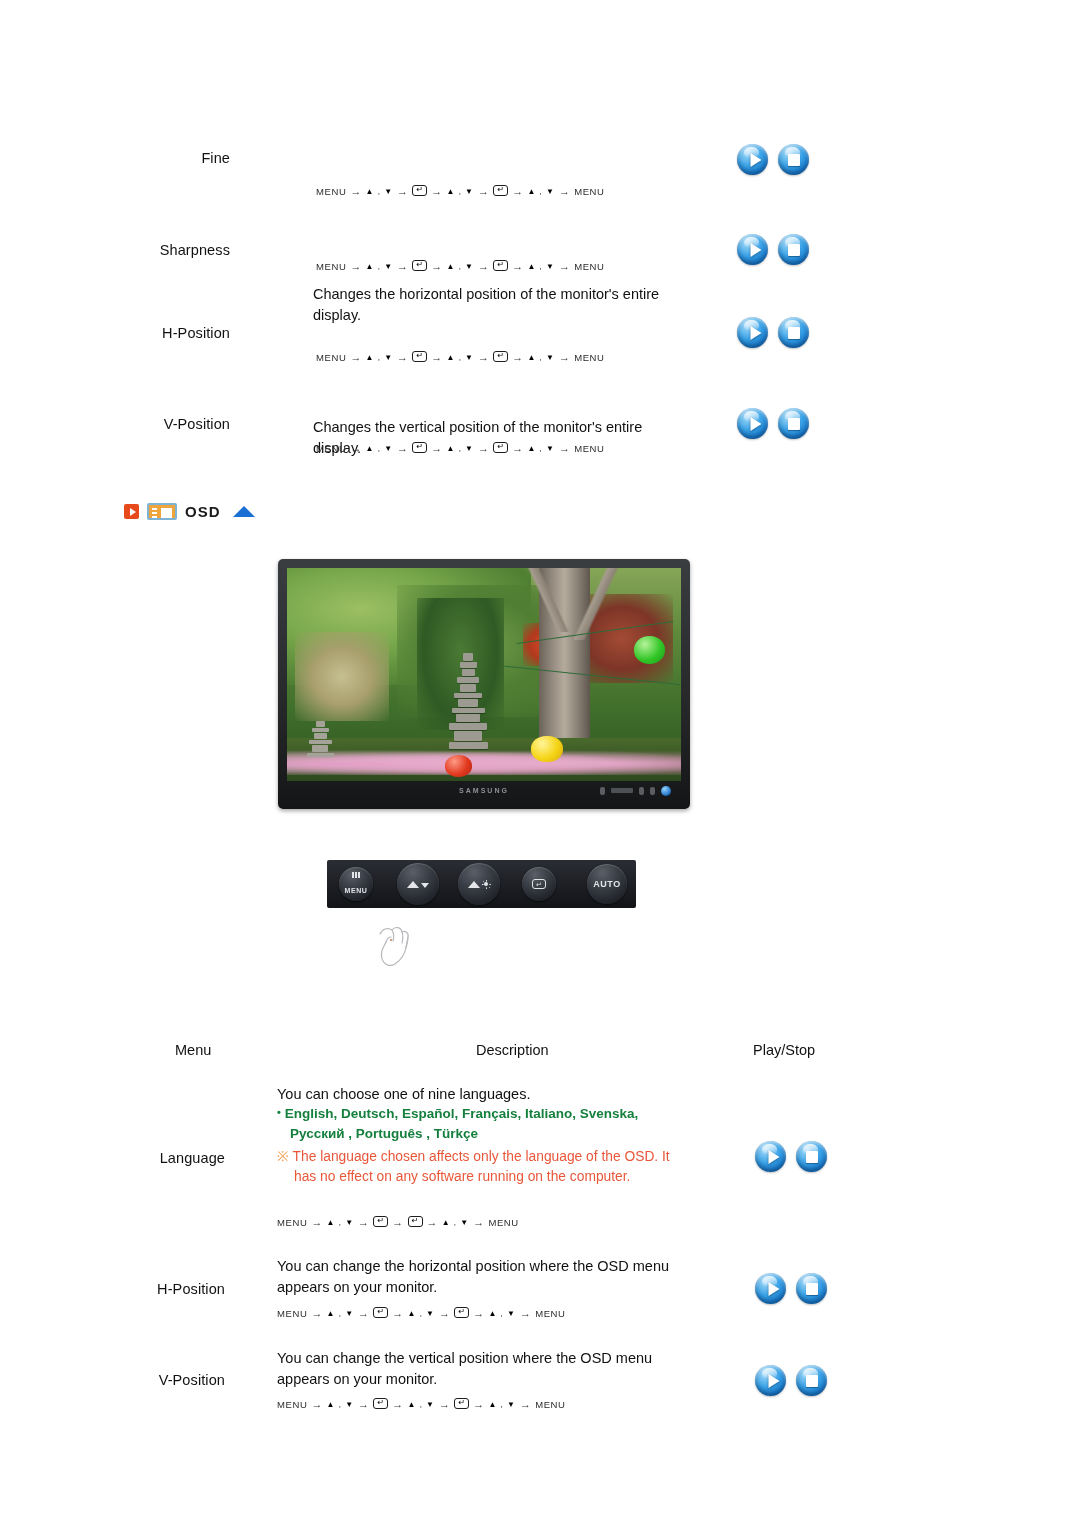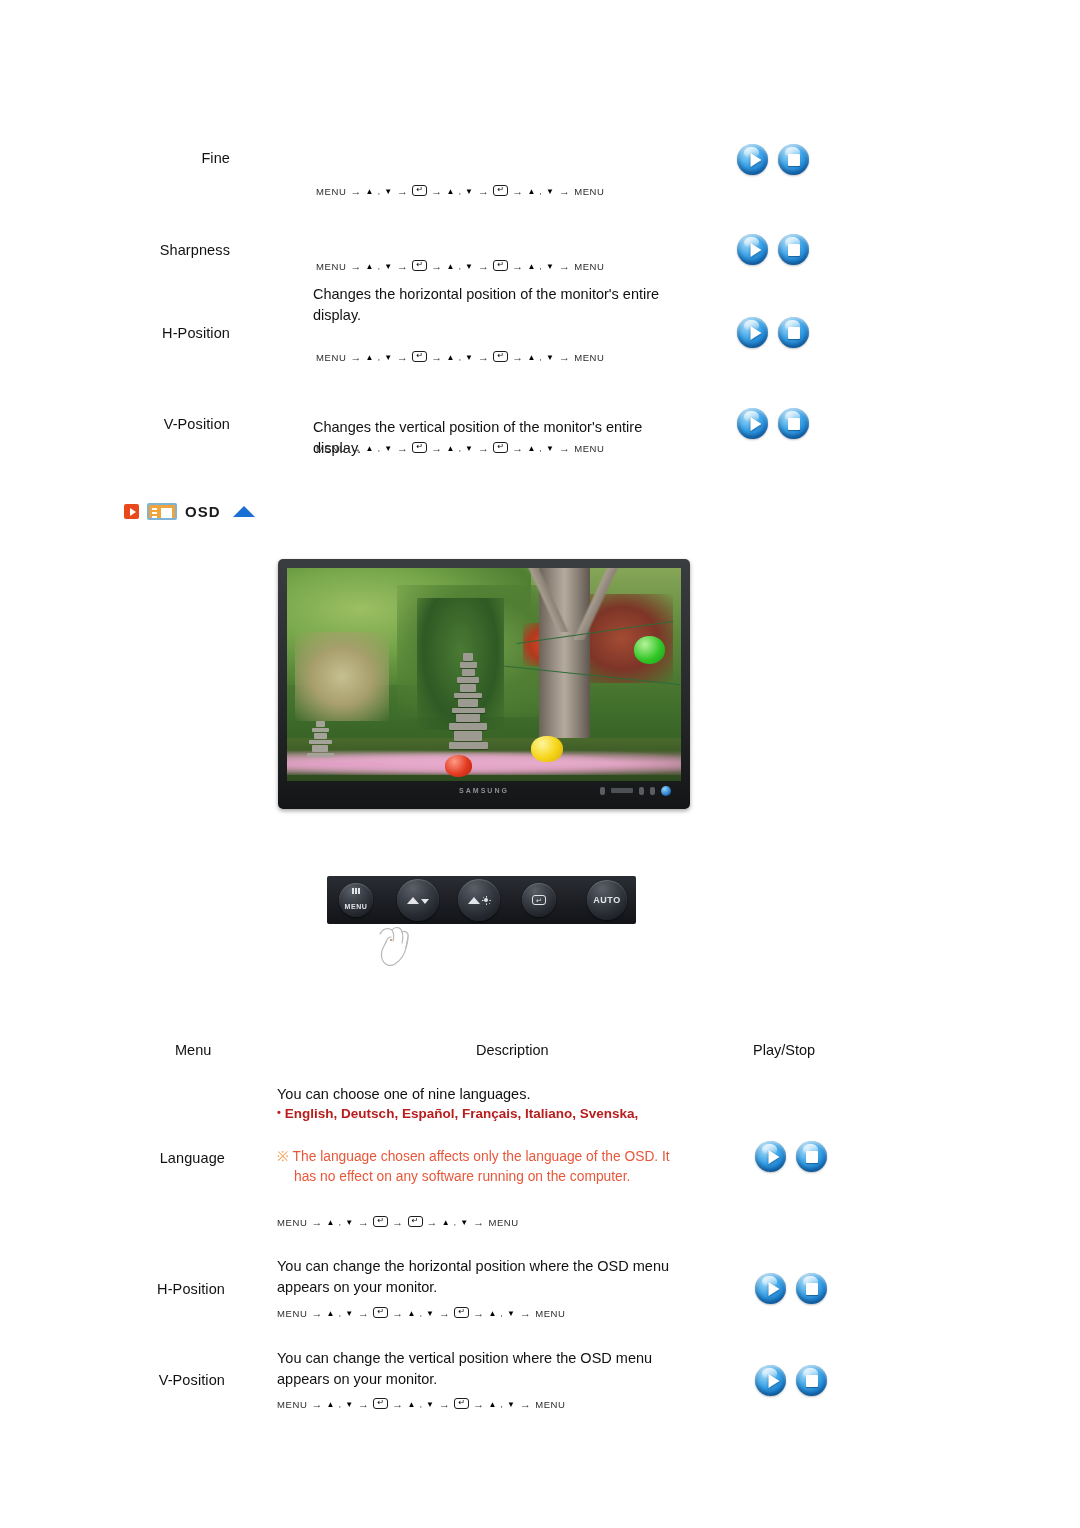--- a/index.html
+++ b/index.html
@@ -233,21 +233,21 @@
                  background:radial-gradient(circle at 35% 30%, #ff9a86, #e23a20 55%, #b32411); }
   .wire { position:absolute; height:1px; background:#2e6b3a; }
 
   
   .btnstrip {
     position: absolute;
     left: 327px; top: 860px;
     width: 309px; height: 48px;
     background: linear-gradient(to bottom,#2a2d33 0%,#1b1d22 60%,#121418 100%);
     border-radius: 2px;
-    display: flex; align-items: center; margin-top: 16px;
+    display: flex; align-items: center;
   }
   .kbtn {
     position: absolute;
     border-radius: 50%;
     background: radial-gradient(circle at 38% 22%, #5a5f68 0%, #3a3e46 38%, #23262c 72%, #15171b 100%);
     box-shadow: inset 0 1px 1px rgba(255,255,255,.18), 0 1px 2px rgba(0,0,0,.6);
     display: flex; align-items: center; justify-content: center;
     color: #e9eaec;
   }
   .kbtn .lbl { font-size: 7px; font-weight: 700; letter-spacing: .6px; color:#e3e5e8; }
@@ -282,21 +282,21 @@
     font-size: 14.5px;
     color:#111;
   }
 
   
   .langlist {
     position:absolute;
     font-size: 13.5px;
     font-weight: 700;
     line-height: 1.45;
-    color:#b91c1c;
+    color:#15803d;
     width: 440px;
   }
   .langlist .bullet { font-size:11px; margin-right:4px; vertical-align:2px; }
   .note {
     position:absolute;
     font-size: 13.8px;
     line-height:1.42;
     color:#e8573a;
     width: 432px;
   }
@@ -534,20 +534,21 @@
   <div class="th" style="left:753px; top:1042px;">Play/Stop</div>
 
   <div class="menu-label" style="left:115px; top:1150px; width:110px;">Language</div>
   <div class="desc" style="left:277px; top:1084px; width:440px;">
     <p>You can choose one of nine languages.</p>
   </div>
   <div class="langlist" style="left:277px; top:1104px;">
     <div>
       <span class="bullet">•</span><span>English, Deutsch, Español, Français,  Italiano, Svenska,</span>
     </div>
+    <div style="padding-left:13px;">Русский , Português , Türkçe</div>
   </div>
   <div class="note" style="left:277px; top:1147px;">
     <span class="mk">※</span><span class="txt">The language chosen affects only the language of the OSD. It</span>
     <div style="padding-left:17px;">has no effect on any software running on the computer.</div>
   </div>
   <div class="path" style="left:277px; top:1216px;">
     <span class="w">MENU</span>
     <span class="arw">→</span>
     <span class="ud">▲ , ▼</span>
     <span class="arw">→</span>

